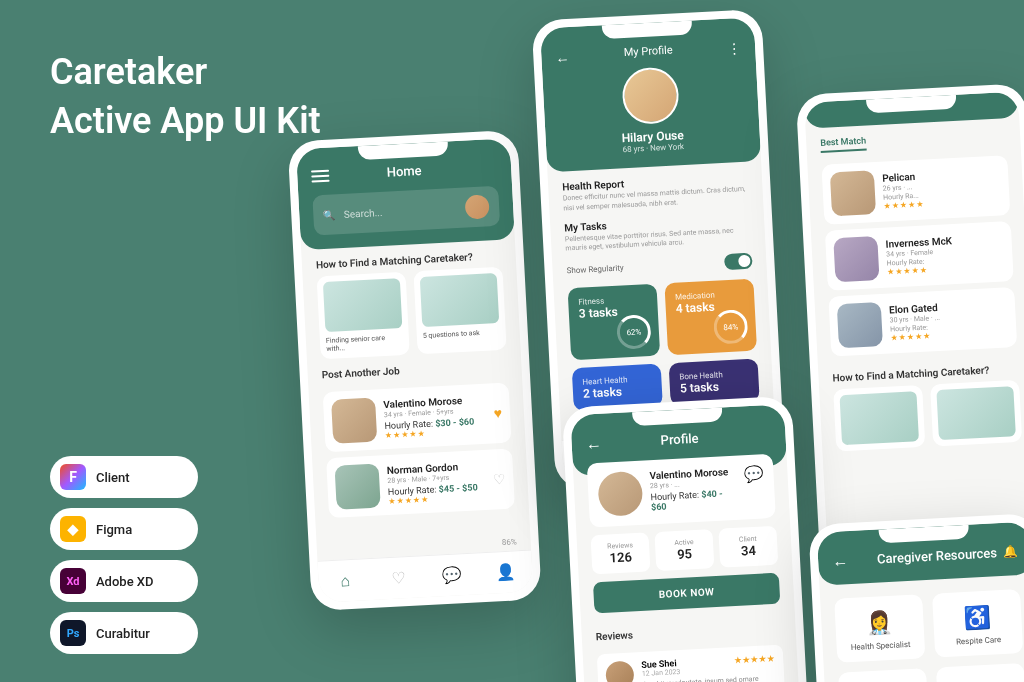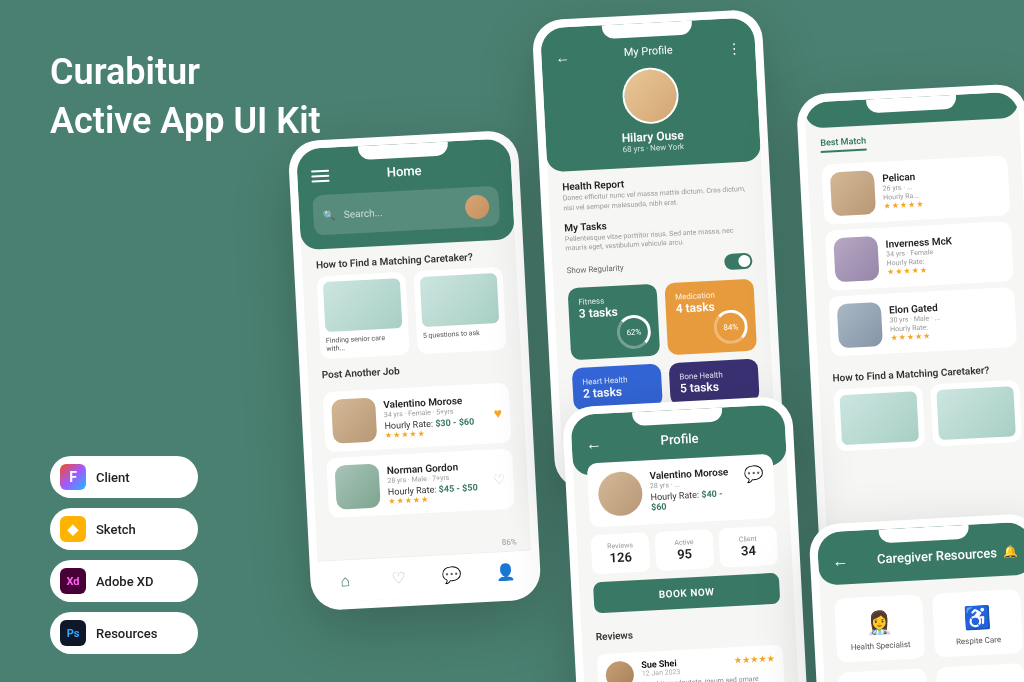--- a/index.html
+++ b/index.html
@@ -100,39 +100,39 @@
 .res-icon { font-size: 22px; color: #3a7866; }
 .res-label { font-size: 8px; color: #555; }
 .bell { position: absolute; right: 14px; top: 22px; font-size: 12px; }
 
 .pct { position: absolute; right: 14px; bottom: 46px; font-size: 8px; color: #999; }
 </style>
 </head>
 <body>
 
 <div class="title-block">
-  <h1><span>Curabitur</span><br><span>Active App UI Kit</span></h1>
+  <h1><span>Caretaker</span><br><span>Active App UI Kit</span></h1>
 </div>
 
 <div class="tools">
   <div class="tool-pill">
     <div class="tool-icon" style="background:linear-gradient(135deg,#f24e1e,#a259ff,#1abcfe)">F</div>
     <span class="tool-label">Client</span>
   </div>
   <div class="tool-pill">
     <div class="tool-icon" style="background:#fdb300;color:#fff">◆</div>
-    <span class="tool-label">Sketch</span>
+    <span class="tool-label">Figma</span>
   </div>
   <div class="tool-pill">
     <div class="tool-icon" style="background:#470137;color:#ff61f6;font-size:11px">Xd</div>
     <span class="tool-label">Adobe XD</span>
   </div>
   <div class="tool-pill">
     <div class="tool-icon" style="background:#0f172a;color:#31a8ff;font-size:11px">Ps</div>
-    <span class="tool-label">Resources</span>
+    <span class="tool-label">Curabitur</span>
   </div>
 </div>
 
 <div class="phones">
 
 <div class="phone p1">
   <div class="phone-inner">
     <div class="notch"></div>
     <div class="hdr-green">
       <div class="hdr-row">

